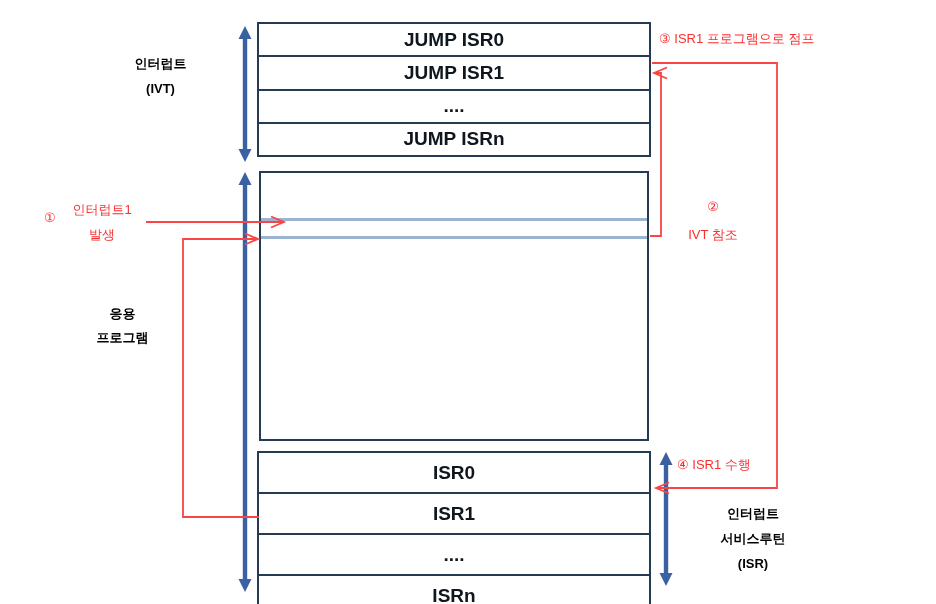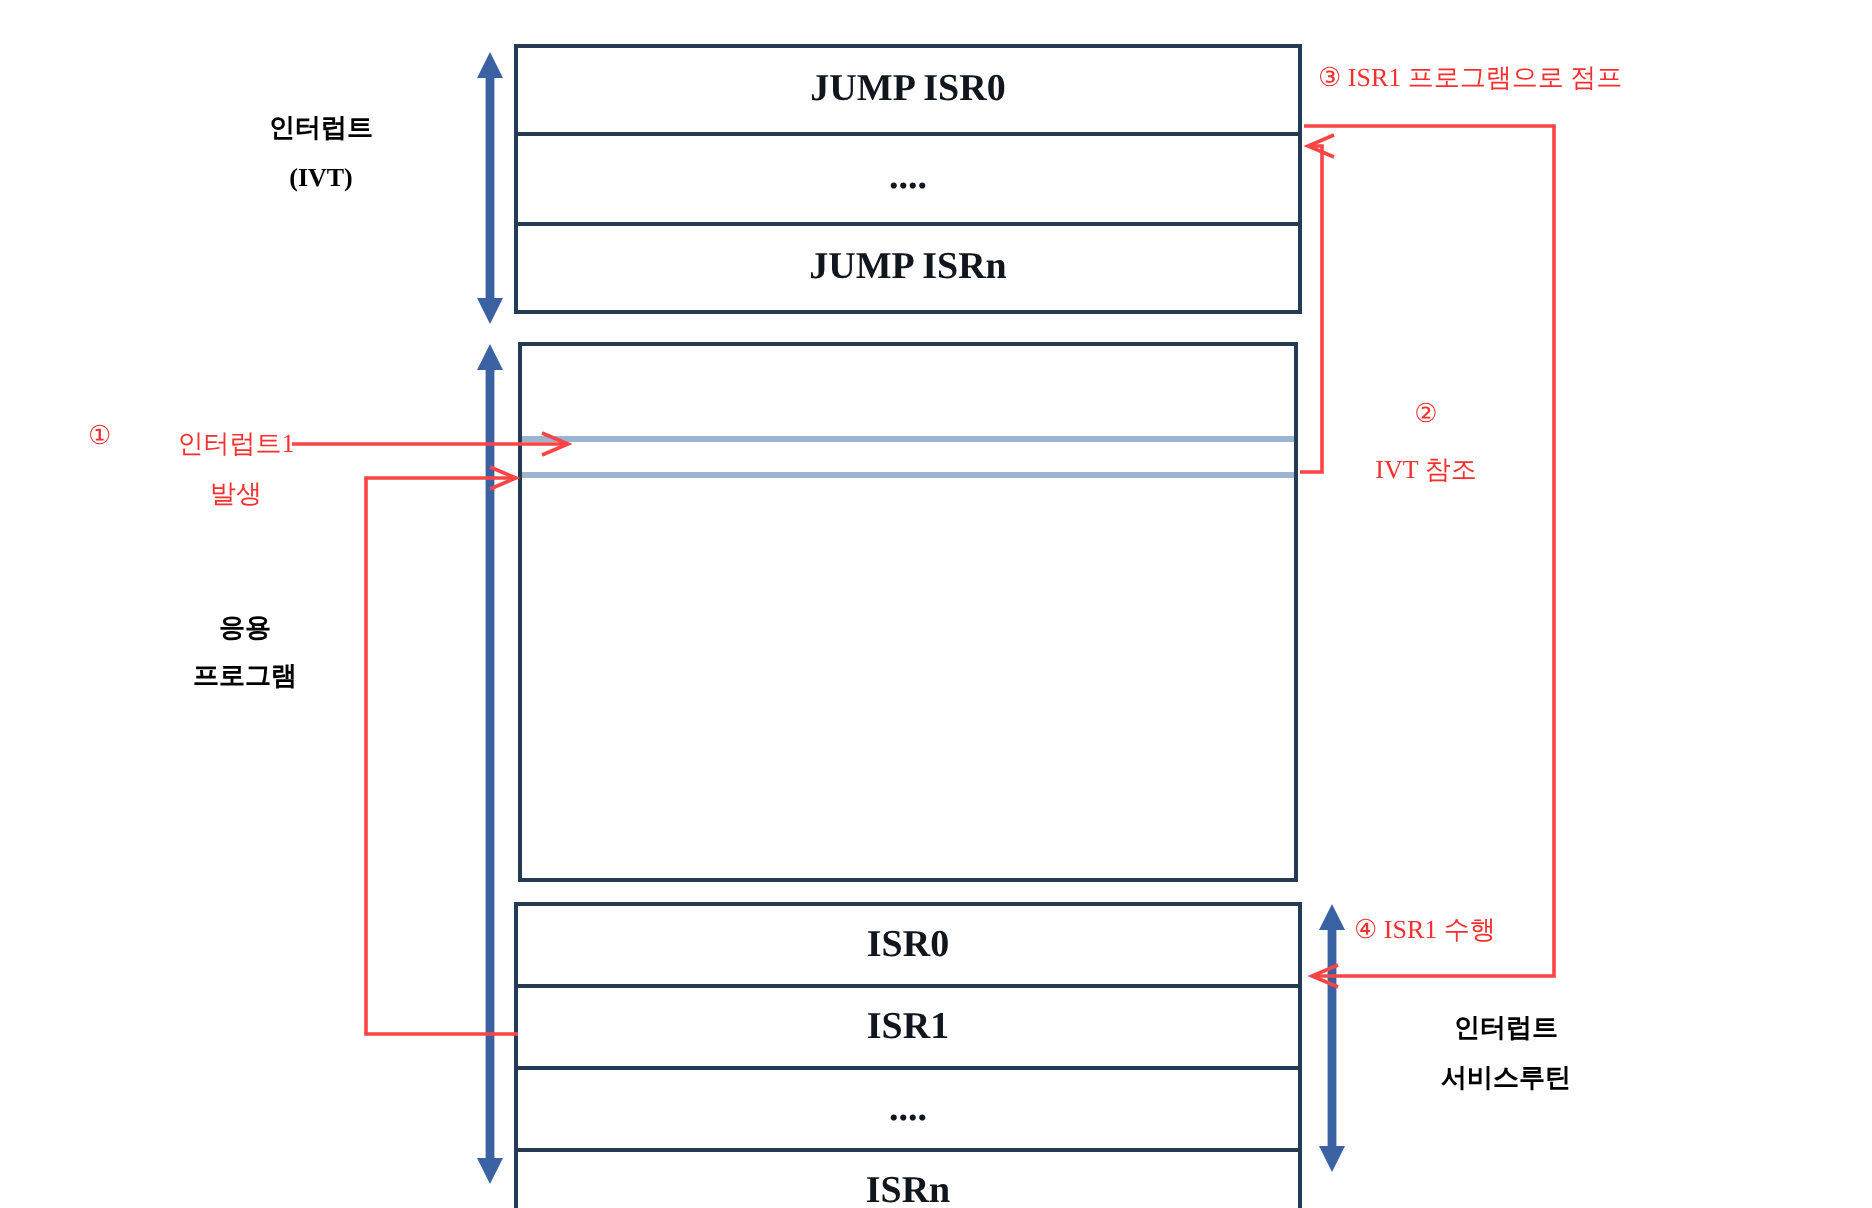--- a/index.html
+++ b/index.html
@@ -1,18 +1,18 @@
 <!DOCTYPE html>
 <html><head>
 <meta charset="utf-8">
 <style>
   html,body { margin:0; padding:0; background:#ffffff; }
   .canvas {
     position:relative; width:936px; height:604px; background:#ffffff;
-    font-family:Liberation Serif, serif; overflow:hidden;
+    font-family:Liberation Sans, sans-serif; overflow:hidden;
   }
   
   .box-table {
     position:absolute; border:2px solid #243B53; background:#fff;
     display:flex; flex-direction:column; box-sizing:border-box;
   }
   .box-table .row {
     flex:1; display:flex; align-items:center; justify-content:center;
     font-size:19px; font-weight:600; color:#10161e;
     border-top:2px solid #243B53;
@@ -35,33 +35,34 @@
   #flow { position:absolute; left:0; top:0; pointer-events:none; }
   #flow polyline, #flow line { stroke:#F94545; stroke-width:1.8; fill:none; }
   
   .lbl { position:absolute; color:#000; font-weight:600; font-size:13px; line-height:25px; text-align:center; }
   .lbl span { display:block; }
   .red { color:#F92F2F; font-weight:500; }
   #ivt-label  { left:58px;  top:51px;  width:205px; }
   #app-label  { left:65px;  top:302px; width:115px; line-height:24px; }
   #isr-label  { left:683px; top:501px; width:140px; }
   #step1-num  { left:44px;  top:205px; white-space:nowrap; }
-  #step1-text { left:72px;  top:197px; width:92px; line-height:25px;margin-top:12px; }
+  #step1-text { left:56px;  top:197px; width:92px; line-height:25px; }
   #step2-label{ left:662px; top:193px; width:102px; line-height:28px; }
   #step3-label{ left:659px; top:26px;  white-space:nowrap; text-align:left; }
   #step4-main-label { left:278px; top:249px; white-space:nowrap; text-align:left; }
   #step4-isr-label  { left:677px; top:452px; white-space:nowrap; text-align:left; }
 </style>
 </head>
 <body>
 
 <div class="canvas">
 
   <div id="ivt-table" class="box-table">
     <div class="row">JUMP ISR0</div>
+    <div class="row">JUMP ISR1</div>
     <div class="row">....</div>
     <div class="row">JUMP ISRn</div>
   </div>
 
   <div id="app-box"></div>
   <div id="ipline-top" class="ipline"></div>
   <div id="ipline-bot" class="ipline"></div>
 
   <div id="isr-table" class="box-table">
     <div class="row">ISR0</div>
@@ -113,20 +114,21 @@
   </div>
 
   <div id="app-label" class="lbl">
     <span>응용</span>
     <span>프로그램</span>
   </div>
 
   <div id="isr-label" class="lbl">
     <span>인터럽트</span>
     <span>서비스루틴</span>
+    <span>(ISR)</span>
   </div>
 
   <div id="step1-num" class="lbl red">①</div>
   <div id="step1-text" class="lbl red">
     <span>인터럽트1</span>
     <span>발생</span>
   </div>
 
   <div id="step2-label" class="lbl red">
     <span>②</span>

